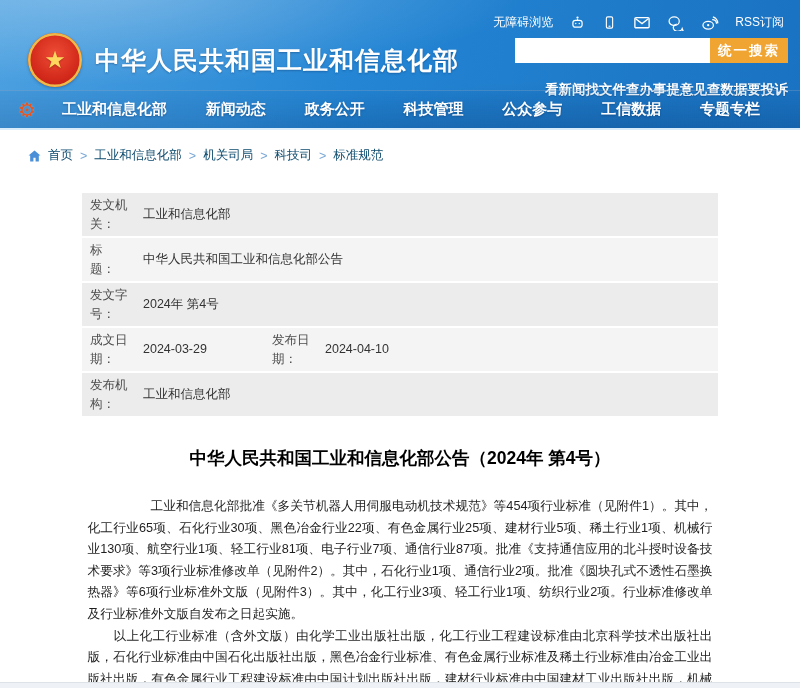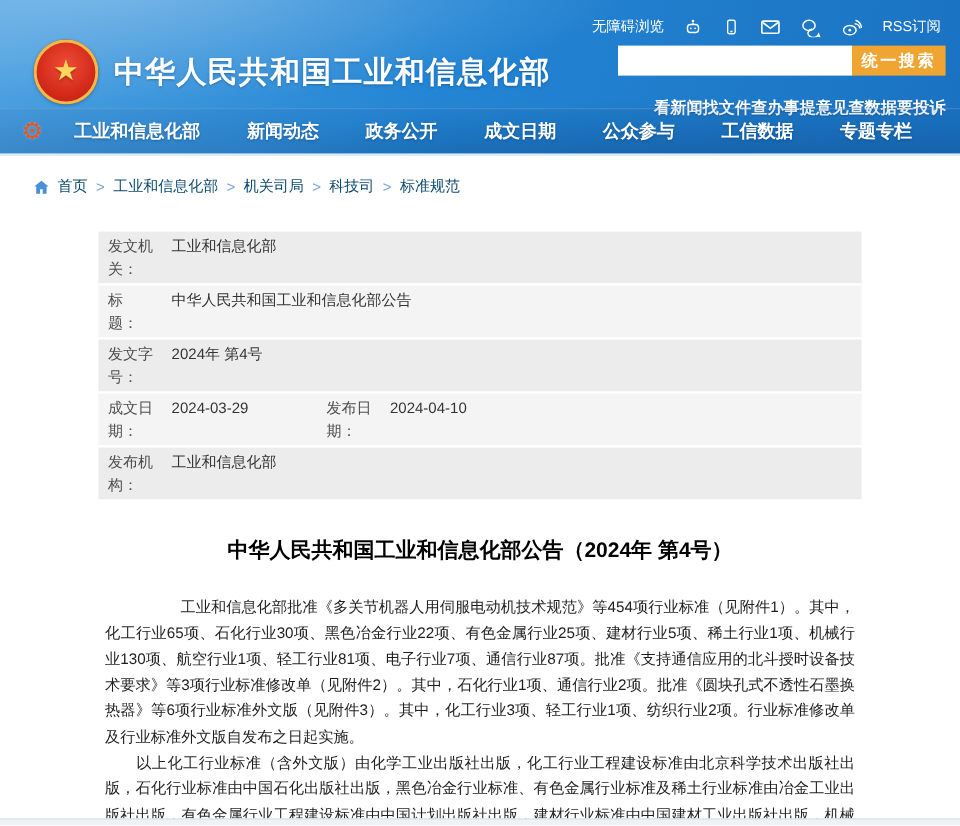--- a/index.html
+++ b/index.html
@@ -51,21 +51,21 @@
   .breadcrumb{display:flex;align-items:center;gap:7px;margin:17px 0 0 28px;font-size:12.5px;}
   .crumb{color:#0c4a6e;cursor:pointer;white-space:nowrap;}
   .crumb-sep{color:#78a7d6;}
   .home-icon{display:flex;align-items:center;}
 
   
   .meta-table{width:636px;margin:29px auto 0;font-size:12.5px;color:#424242;}
   .meta-row{display:flex;padding:3px 10px 3px 8px;line-height:18.5px;margin-bottom:2px;min-height:37px;}
   .meta-row.odd{background:#ececec;}
   .meta-row.even{background:#f4f4f4;}
-  .meta-cell{display:flex;align-items:flex-start;}
+  .meta-cell{display:flex;align-items:center;}
   .cell-full{flex:1;}
   .cell-half{width:182px;flex:none;}
   .cell-rest{flex:1;}
   .meta-label{width:44px;flex:none;word-break:break-all;color:#4d4d4d;}
   .meta-value{flex:1;padding-left:9px;color:#333;}
 
   
   .doc-title{margin-top:30px;text-align:center;font-size:17.5px;font-weight:bold;color:#000;}
   .doc-body{width:625px;margin:26px auto 0;font-size:12.7px;line-height:21.6px;text-align:justify;
     word-break:break-all;color:#1f1f1f;}
@@ -143,21 +143,21 @@
         <span>要投诉</span>
       </div>
     </div>
 
     <div class="navbar">
       <span class="gear-logo"></span>
       <div class="nav-items">
         <span class="nav-item">工业和信息化部</span>
         <span class="nav-item">新闻动态</span>
         <span class="nav-item">政务公开</span>
-        <span class="nav-item">成文日期</span>
+        <span class="nav-item">科技管理</span>
         <span class="nav-item">公众参与</span>
         <span class="nav-item">工信数据</span>
         <span class="nav-item">专题专栏</span>
       </div>
     </div>
   </div>
 
   <div class="breadcrumb">
     <span class="home-icon">
       <svg width="13" height="12" viewBox="0 0 24 22" fill="#4a90d9">

